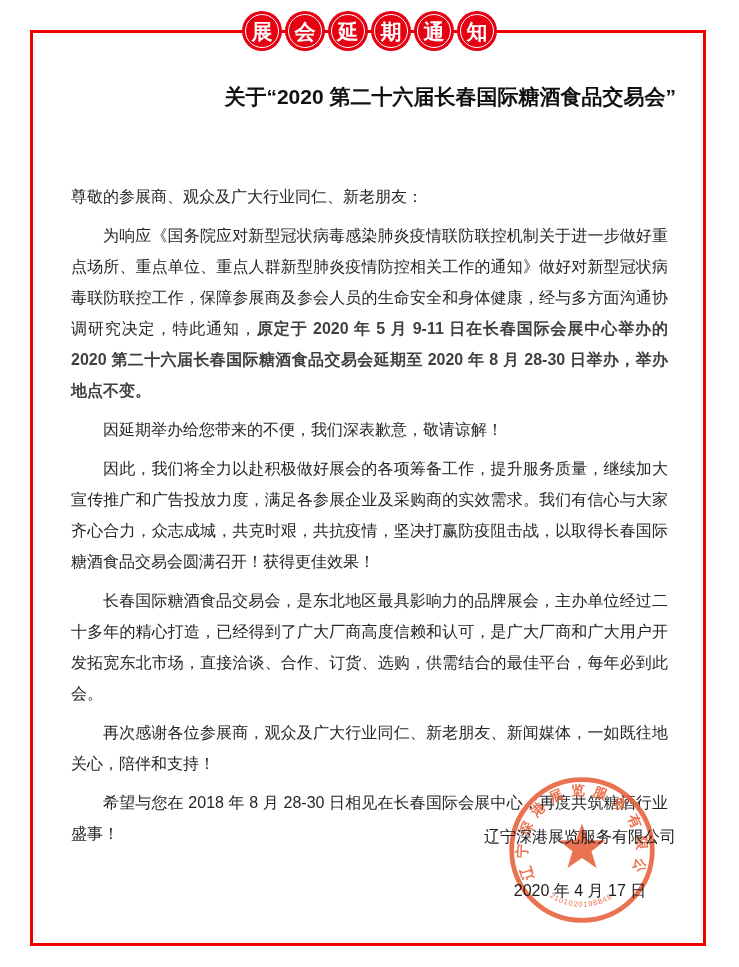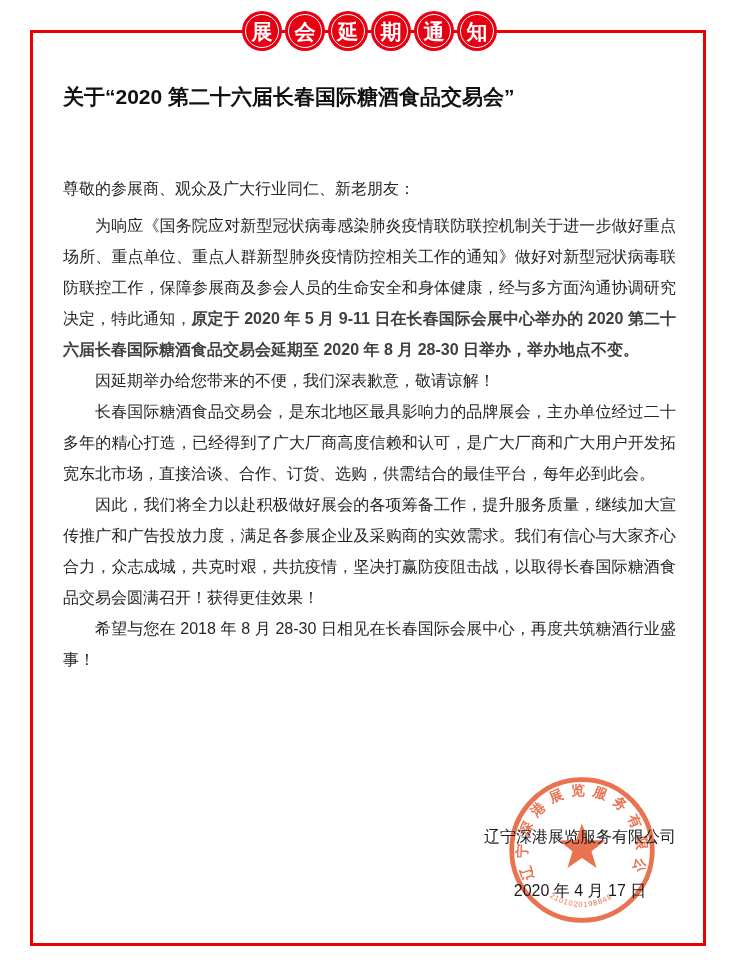--- a/index.html
+++ b/index.html
@@ -24,28 +24,28 @@
     flex:0 0 auto;
   }
   .badge::before{
     content:"";position:absolute;inset:3px;border:1.5px solid #ffffff;border-radius:50%;
   }
   .badge b{
     color:#ffffff;font-size:21px;font-weight:bold;line-height:1;z-index:1;
   }
   .title{
     position:absolute;top:76px;left:63px;width:613px;margin:0;
-    text-align:left;font-size:21px;font-weight:bold;color:#111111;line-height:41px;
+    text-align:right;font-size:21px;font-weight:bold;color:#111111;line-height:41px;
   }
   .title span{display:block;}
   .doc{
     position:absolute;top:173px;left:63px;width:613px;
     font-size:16px;line-height:31px;text-align:justify;
   }
-  .doc p{margin:0;}
+  .doc p{margin:8px;}
   .salutation{text-indent:0;margin-bottom:6px !important;}
   .para{text-indent:2em;}
   .hl{color:#404040;font-weight:bold;}
   .stamp{
     position:absolute;left:506px;top:774px;width:152px;height:152px;
     opacity:0.88;z-index:1;
   }
   .signature{
     position:absolute;top:826px;left:455px;width:250px;
     text-align:center;z-index:2;color:#1c1c1c;
@@ -80,22 +80,23 @@
 </div>
 
 <h1 class="title">
   <span>关于“2020 第二十六届长春国际糖酒食品交易会”</span>
 </h1>
 
 <div class="doc">
   <p class="salutation">尊敬的参展商、观众及广大行业同仁、新老朋友：</p>
   <p class="para"><span>为响应《国务院应对新型冠状病毒感染肺炎疫情联防联控机制关于进一步做好重点场所、重点单位、重点人群新型肺炎疫情防控相关工作的通知》做好对新型冠状病毒联防联控工作，保障参展商及参会人员的生命安全和身体健康，经与多方面沟通协调研究决定，特此通知，</span><span class="hl">原定于 2020 年 5 月 9-11 日在长春国际会展中心举办的 2020 第二十六届长春国际糖酒食品交易会延期至 2020 年 8 月 28-30 日举办，举办地点不变。</span></p>
   <p class="para">因延期举办给您带来的不便，我们深表歉意，敬请谅解！</p>
+  <p class="para">因此，我们将全力以赴积极做好展会的各项筹备工作，提升服务质量，继续加大宣传推广和广告投放力度，满足各参展企业及采购商的实效需求。我们有信心与大家齐心合力，众志成城，共克时艰，共抗疫情，坚决打赢防疫阻击战，以取得长春国际糖酒食品交易会圆满召开！获得更佳效果！</p>
   <p class="para">长春国际糖酒食品交易会，是东北地区最具影响力的品牌展会，主办单位经过二十多年的精心打造，已经得到了广大厂商高度信赖和认可，是广大厂商和广大用户开发拓宽东北市场，直接洽谈、合作、订货、选购，供需结合的最佳平台，每年必到此会。</p>
-  <p class="para">因此，我们将全力以赴积极做好展会的各项筹备工作，提升服务质量，继续加大宣传推广和广告投放力度，满足各参展企业及采购商的实效需求。我们有信心与大家齐心合力，众志成城，共克时艰，共抗疫情，坚决打赢防疫阻击战，以取得长春国际糖酒食品交易会圆满召开！获得更佳效果！</p>
+  <p class="para">再次感谢各位参展商，观众及广大行业同仁、新老朋友、新闻媒体，一如既往地关心，陪伴和支持！</p>
   <p class="para">希望与您在 2018 年 8 月 28-30 日相见在长春国际会展中心，再度共筑糖酒行业盛事！</p>
 </div>
 
 <div class="stamp">
   <svg viewBox="0 0 160 160" width="152" height="152">
     <defs>
       <path id="ringPath" d="M 29.8 109 A 58 58 0 1 1 130.2 109"></path>
       <path id="serialPath" d="M 45.6 129.1 A 60 60 0 0 0 114.4 129.1"></path>
     </defs>
     <circle cx="80" cy="80" r="74" fill="none" stroke="#e7603a" stroke-width="5"></circle>

